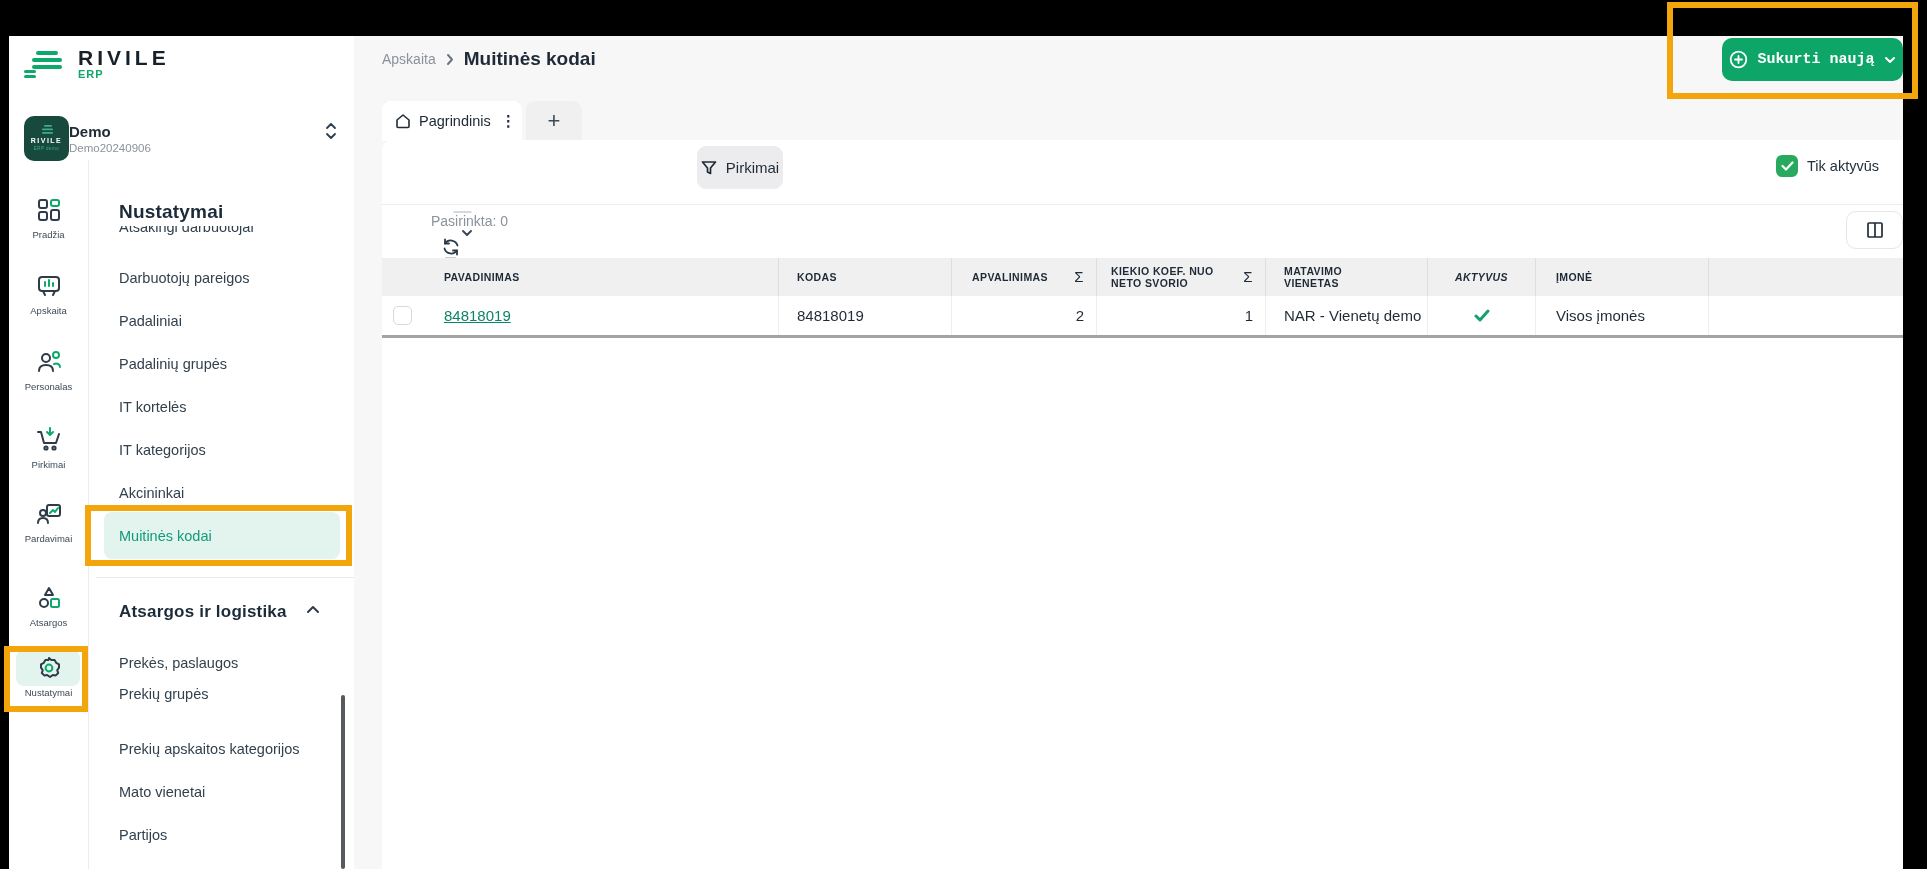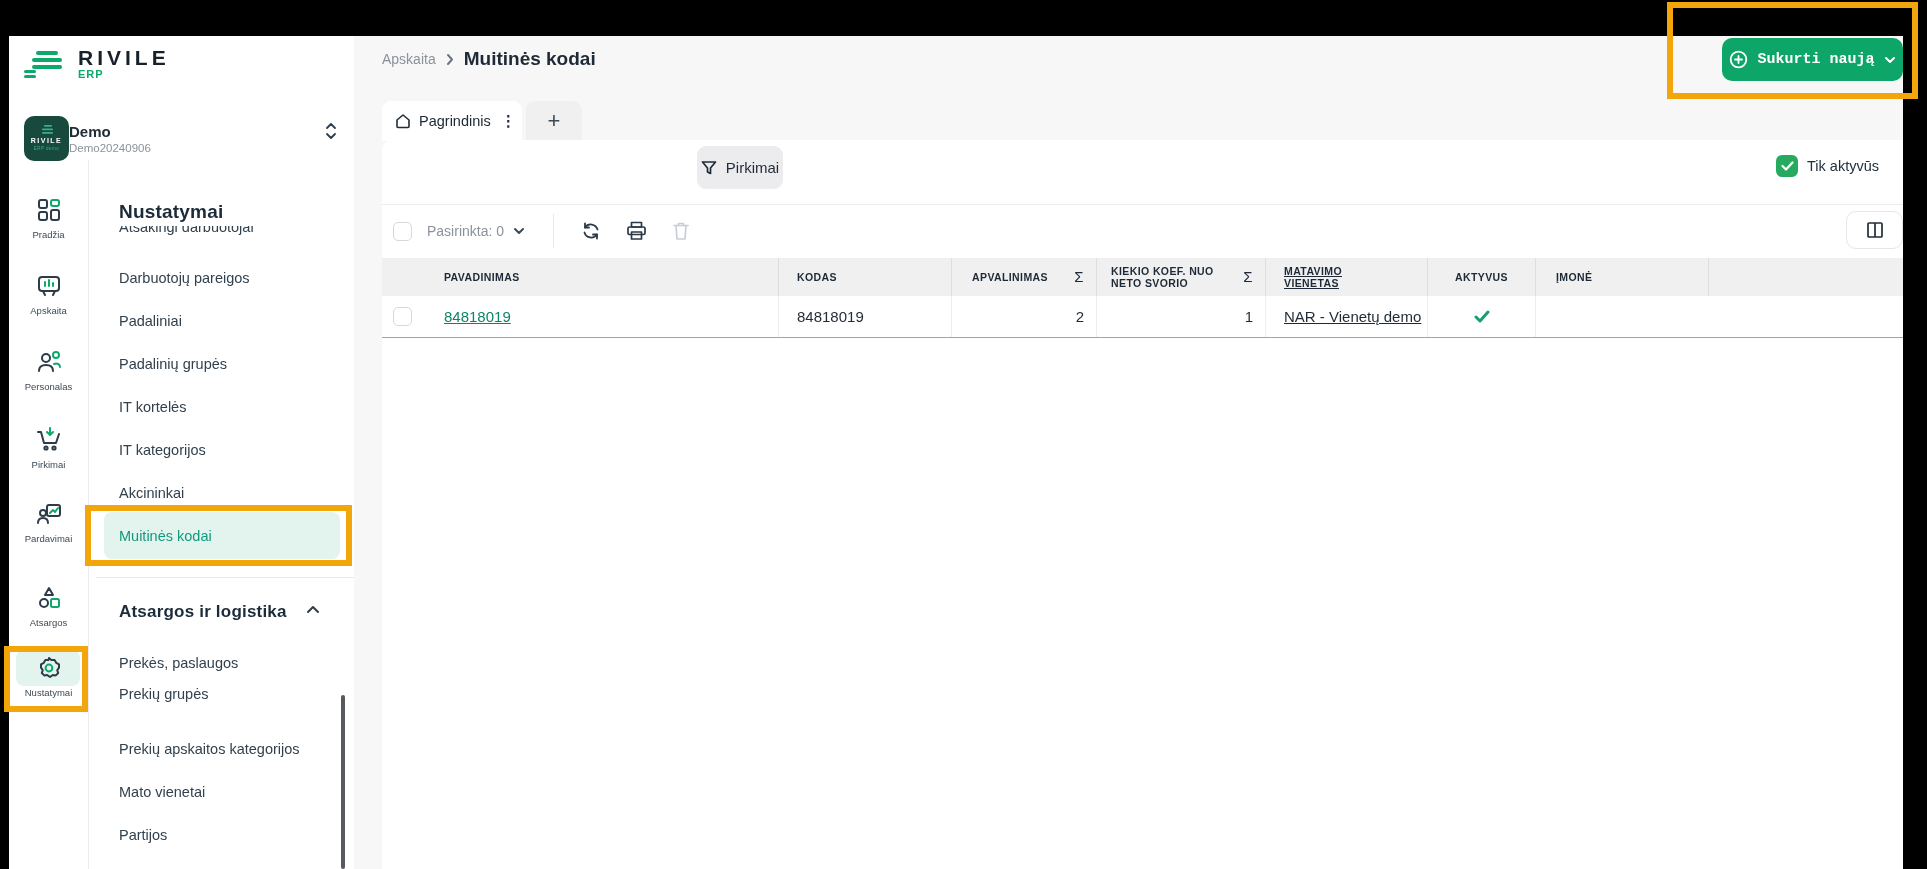--- a/index.html
+++ b/index.html
@@ -67,38 +67,38 @@
   .search-box input { border:none; outline:none; font-size:15px; color:#202c38; width:100%; font-family:"Liberation Sans", sans-serif; background:transparent; }
   .search-box input::placeholder { color:#a9afb9; }
   .filter-btn { left:697px; top:146px; width:86px; height:43px; background:#ececee; border-radius:9px; display:flex; align-items:center; justify-content:center; gap:9px; font-size:15px; color:#1f2a37; cursor:pointer; }
 
   .active-only { left:1776px; top:155px; display:flex; align-items:center; gap:9px; }
   .cb-green { width:22px; height:22px; background:#27aa5f; border-radius:6px; display:flex; align-items:center; justify-content:center; }
   .active-only .lbl { font-size:14.5px; color:#23303c; }
 
   .card-divider { left:382px; top:204px; width:1521px; height:1px; background:#ececee; }
 
-  .toolbar { left:393px; top:211px; height:40px; display:flex; align-items:center; }
+  .toolbar { left:416px; top:211px; height:40px; display:flex; align-items:center;flex-direction:column; }
   .cb-empty { width:19px; height:19px; border:1.5px solid #d4d9df; border-radius:5px; background:#fff; }
   .selected-lbl { font-size:14px; color:#8b929c; margin-left:15px; }
   .toolbar .chev { margin-left:9px; }
   .toolbar-sep { width:1px; height:34px; background:#e4e6ea; margin:0 26px 0 28px; }
   .tool-ic { width:22px; height:22px; display:flex; align-items:center; justify-content:center; margin-right:23px; cursor:pointer; }
   .columns-btn { left:1846px; top:211px; width:57px; height:38px; border:1px solid #e4e6ea; border-radius:10px; background:#fff; display:flex; align-items:center; justify-content:center; cursor:pointer; }
 
   
   .thead { left:382px; top:258px; width:1521px; height:38px; background:#f0f0f1; display:flex; }
   .th { display:flex; align-items:center; border-right:1px solid #dcdee1; font-size:10.5px; font-weight:bold; color:#1d2936; letter-spacing:0.4px; line-height:12px; }
   .th:last-child { border-right:none; }
   .th .sigma { font-size:15px; font-weight:normal; margin-left:auto; padding-right:12px; }
-  .trow { left:382px; top:296px; width:1521px; height:42px; background:#fff; border-bottom:1px solid #a3a3a3; display:flex; }
+  .trow { left:382px; top:296px; width:1521px; height:42px; background:#fff; border-bottom:3px solid #a3a3a3; display:flex; }
   .td { display:flex; align-items:center; border-right:1px solid #eceef0; font-size:15px; color:#1f2a37; white-space:nowrap; overflow:hidden; }
   .td:last-child { border-right:none; }
   .c1 { width:397px; } .c2 { width:173px; } .c3 { width:145px; } .c4 { width:169px; }
-  .c5 { width:162px;text-decoration:underline; } .c6 { width:108px; } .c7 { width:173px; } .c8 { flex:1; }
+  .c5 { width:162px; } .c6 { width:108px;font-style:italic; } .c7 { width:173px; } .c8 { flex:1; }
   .pad-l { padding-left:18px; } .pad-r { justify-content:flex-end; padding-right:12px; }
   .th.c1 { padding-left:62px; }
   .th.c6, .td.c6 { justify-content:center; }
   .td.c7 { padding-left:20px; }
   .row-cb { margin:0 0 0 11px; }
   .row-link { margin-left:32px; color:#0c8566; text-decoration:underline; cursor:pointer; }
 
   svg { display:block; }
 </style>
 </head>
@@ -388,20 +388,21 @@
     <div class="td c3 pad-r">2</div>
     <div class="td c4 pad-r">1</div>
     <div class="td c5 pad-l">NAR - Vienetų demo</div>
     <div class="td c6">
       <span>
         <svg width="16" height="13" viewBox="0 0 16 13" fill="none" stroke="#16a06d" stroke-width="3" stroke-linecap="round" stroke-linejoin="round">
             <polyline points="2,7 6,11 14,2"></polyline>
           </svg>
       </span>
     </div>
+    <div class="td c7">Visos įmonės</div>
     <div class="td c8"></div>
   </div>
 
   <div class="abs hl hl-create"></div>
   <div class="abs hl hl-menu"></div>
   <div class="abs hl hl-rail"></div>
 
 </div>
 
 </body></html>

